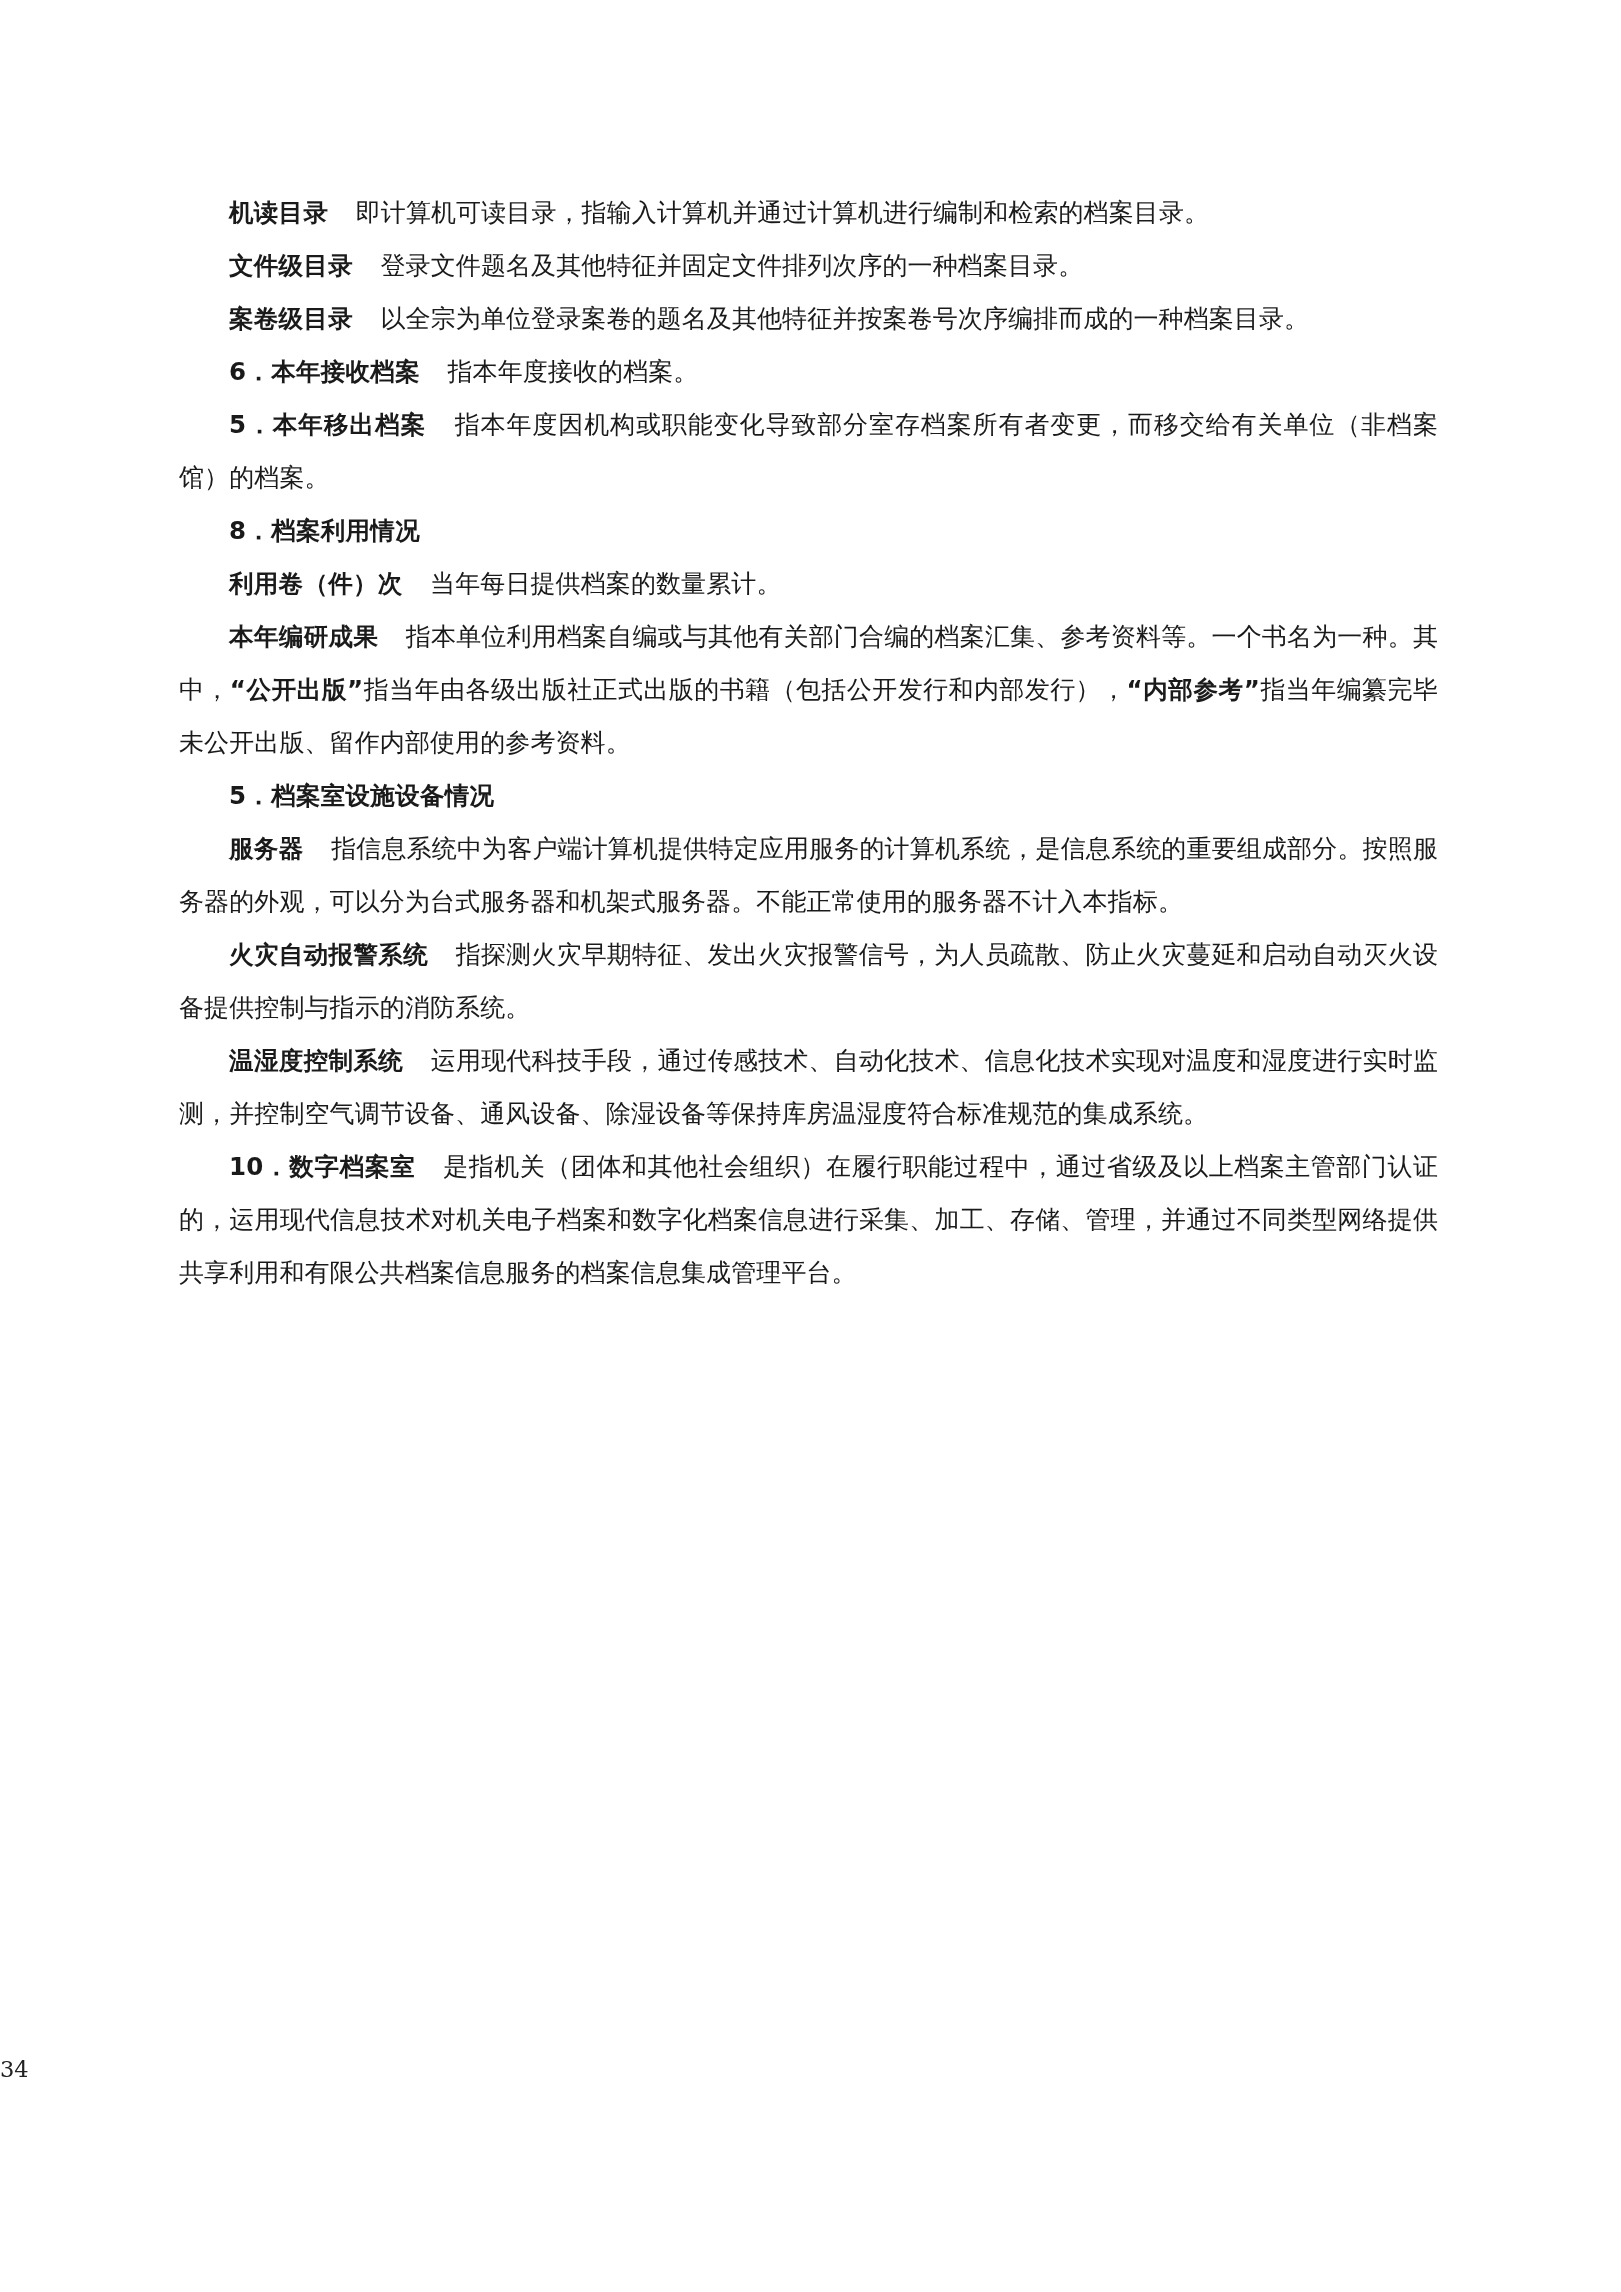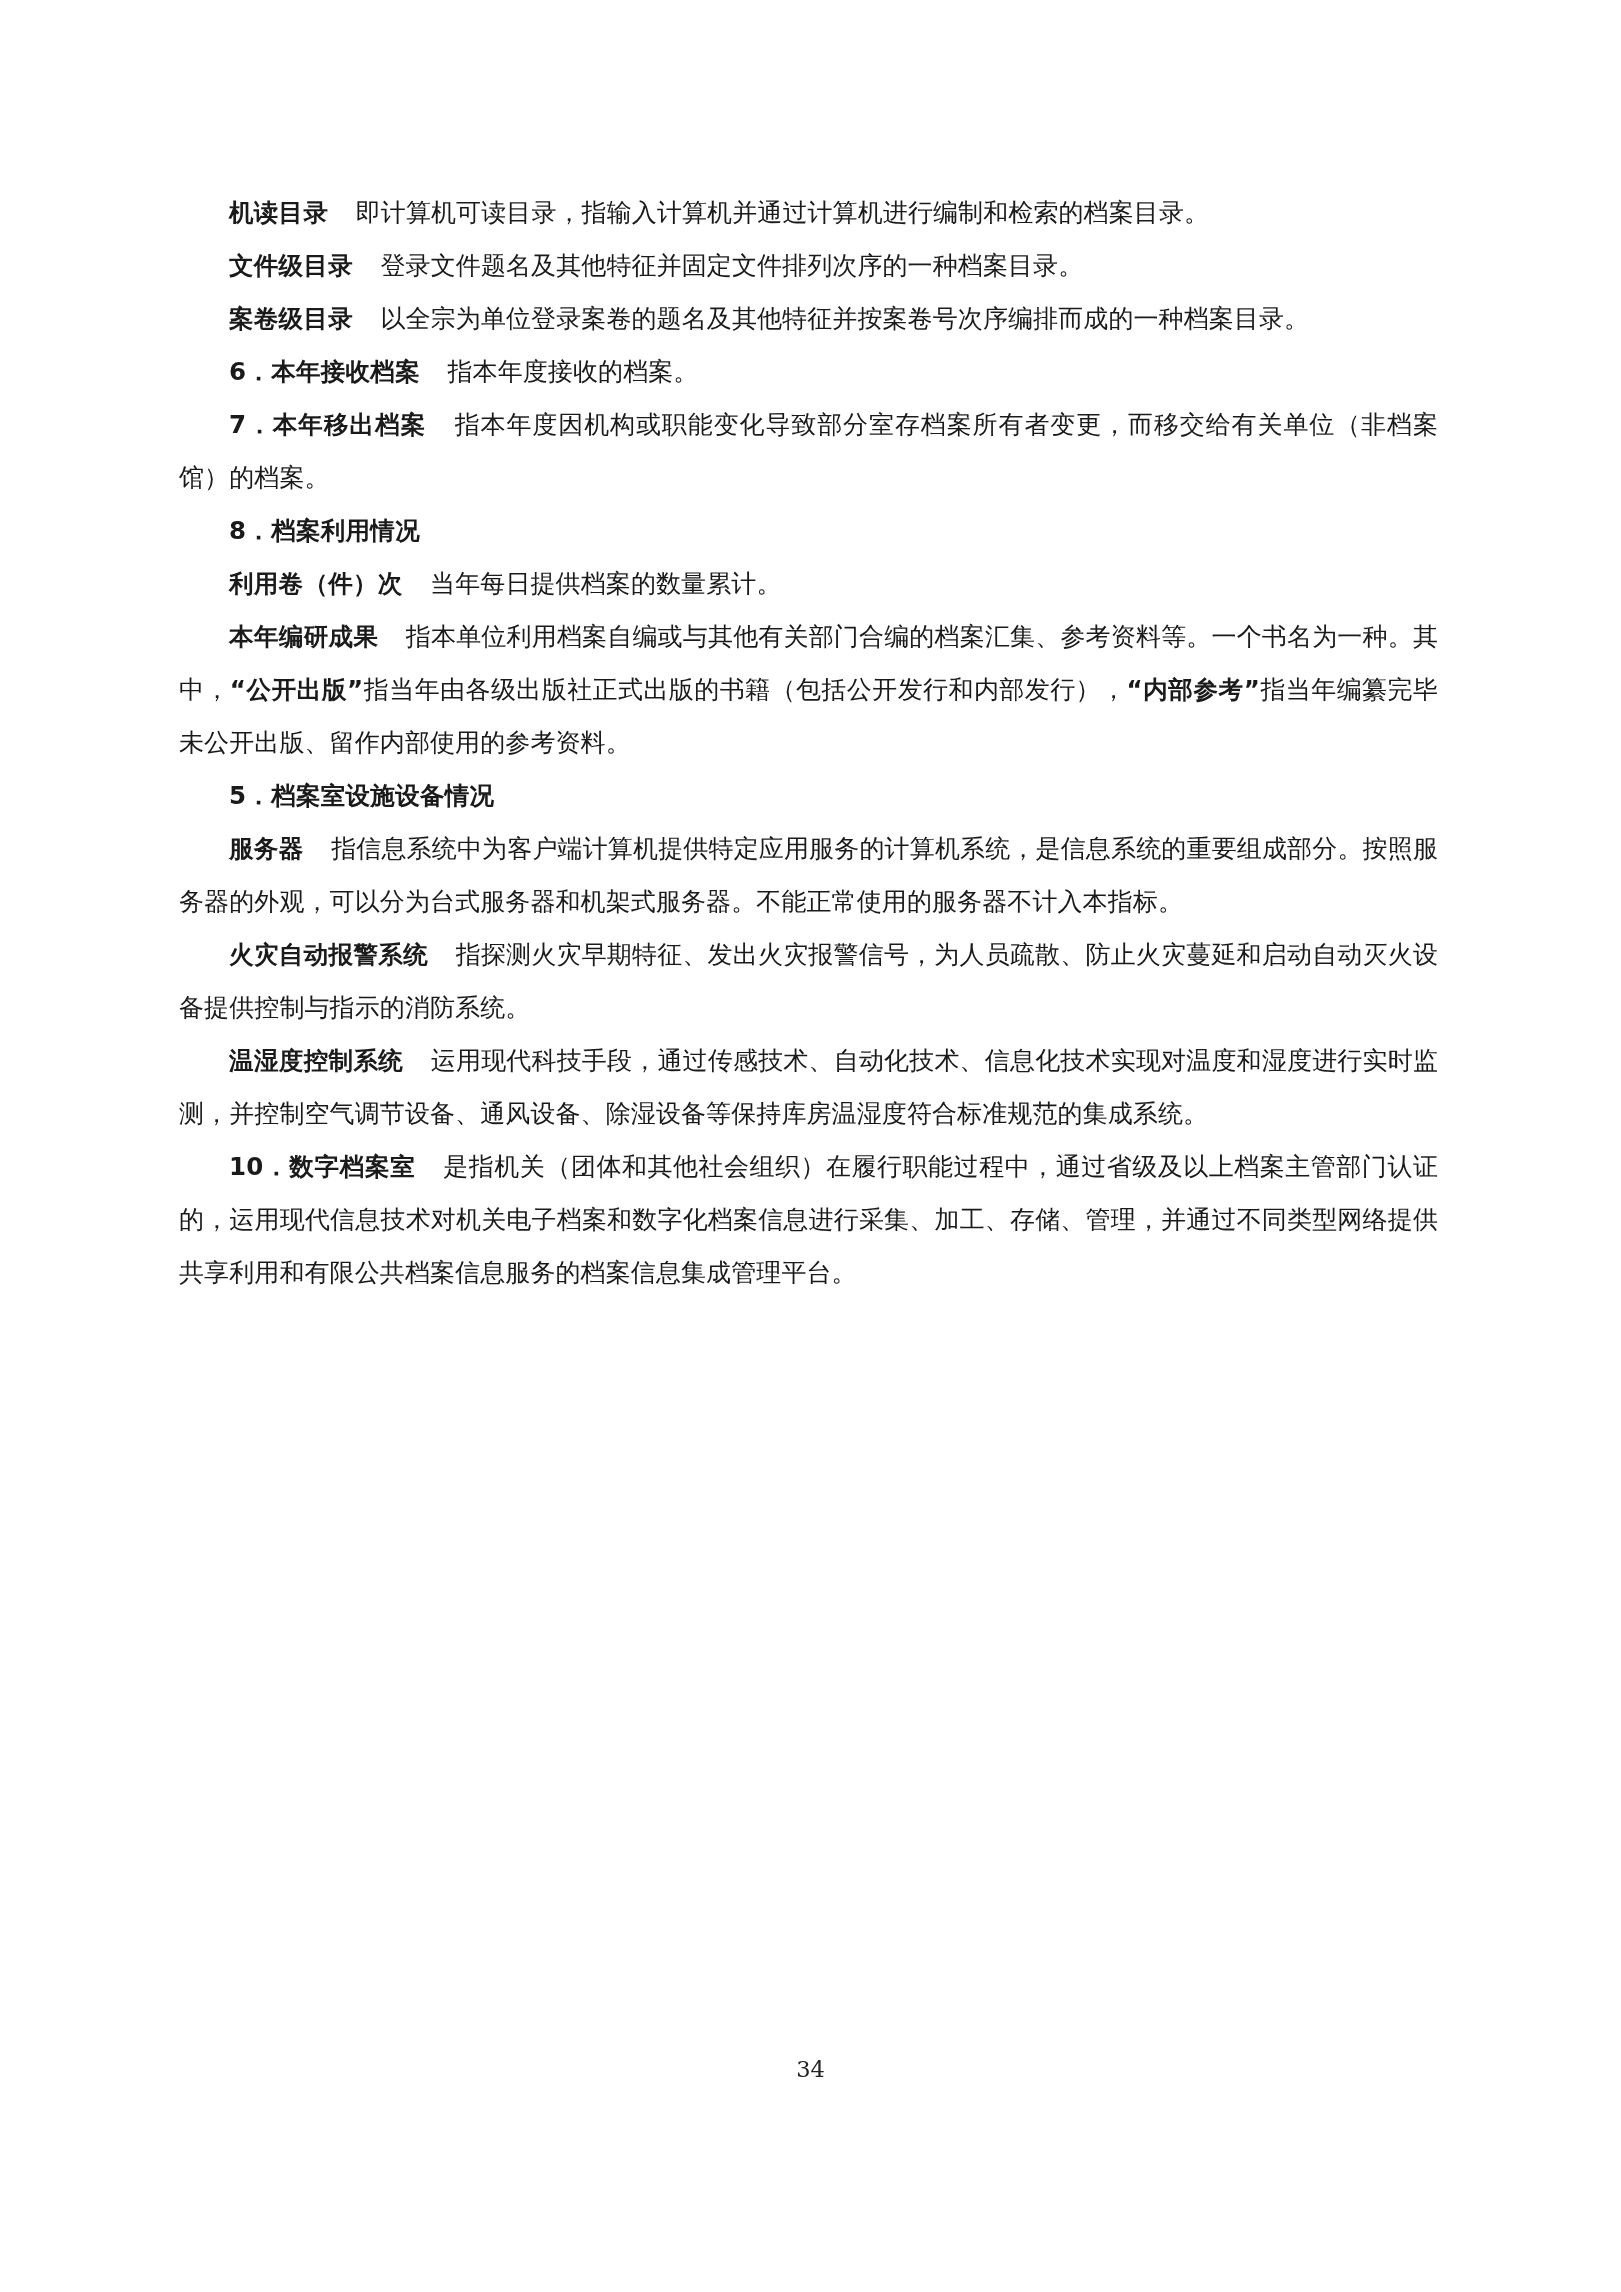--- a/index.html
+++ b/index.html
@@ -43,21 +43,21 @@
   }
   .gap {
     display: inline-block;
     width: 1.1em;
   }
   .footer {
     position: absolute;
     left: 0;
     top: 2044px;
     width: 100%;
-    text-align: center;
+    text-align: left;
     font-size: 22.5px;
     font-family: "DejaVu Serif", "Liberation Serif", serif;
     color: #222;
   }
 </style>
 </head>
 <body>
 
 <div class="page">
   <div class="content">
@@ -73,21 +73,21 @@
     <p class="para indent">
       <span class="term">案卷级目录</span><span class="gap"></span><span>以全宗为单位登录案卷的题名及其他特征并按案卷号次序编排而成的一种档案目录。</span>
     </p>
 
 
     <p class="para indent">
       <span class="term">6．本年接收档案</span><span class="gap"></span><span>指本年度接收的档案。</span>
     </p>
 
     <p class="para indent">
-      <span class="term">7．本年移出档案</span><span class="gap"></span><span>指本年度因机构或职能变化导致部分室存档案所有者变更，而移交给有关单位（非档案馆）的档案。</span>
+      <span class="term">5．本年移出档案</span><span class="gap"></span><span>指本年度因机构或职能变化导致部分室存档案所有者变更，而移交给有关单位（非档案馆）的档案。</span>
     </p>
 
     <p class="para indent">
       <span class="term">8．档案利用情况</span>
     </p>
 
 
     <p class="para indent">
       <span class="term">利用卷（件）次</span><span class="gap"></span><span>当年每日提供档案的数量累计。</span>
     </p>

